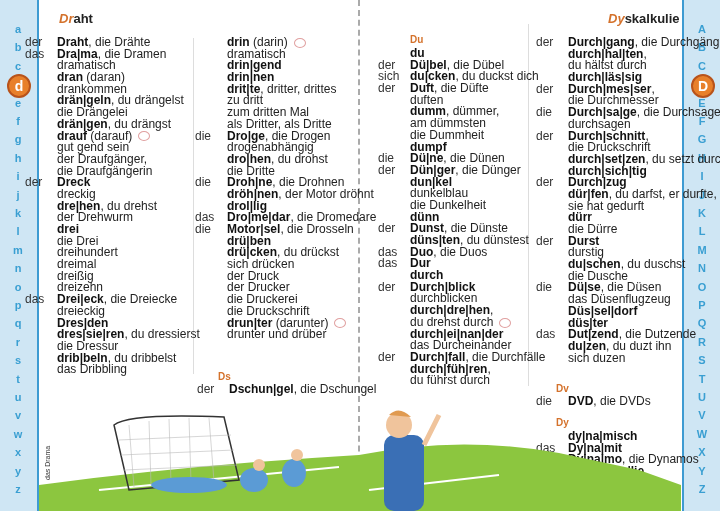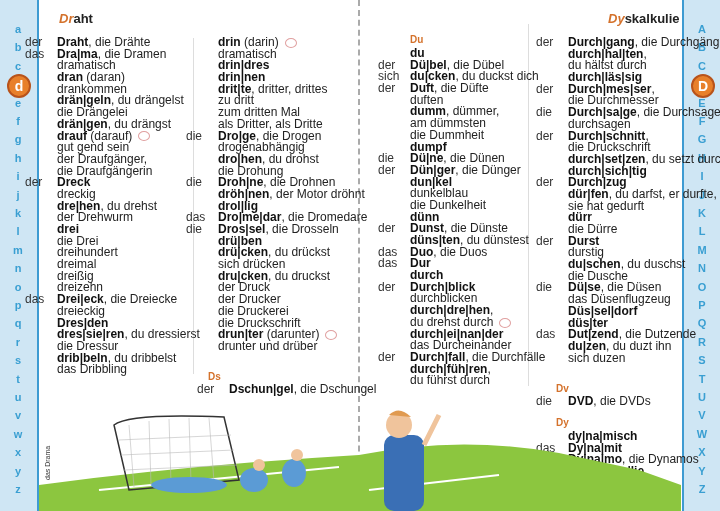--- a/index.html
+++ b/index.html
@@ -206,32 +206,32 @@
     </div>
     <div class="row">
       <span class="art"></span>
       <span class="word"><b>drib|beln</b>, du dribbelst</span>
     </div>
     <div class="row">
       <span class="art"></span>
       <span class="word">das Dribbling</span>
     </div>
   </div>
-<div class="col" id="lc2" style="left:186px;top:37px;width:160px;">
+<div class="col" id="lc2" style="left:195px;top:37px;width:160px;">
     <div class="row">
       <span class="art"></span>
       <span class="word"><b>drin</b> (darin)<span class="ico"></span></span>
     </div>
     <div class="row">
       <span class="art"></span>
       <span class="word">dramatisch</span>
     </div>
     <div class="row">
       <span class="art"></span>
-      <span class="word"><b>drin|dres</b></span>
+      <span class="word"><b>drin|gend</b></span>
     </div>
     <div class="row">
       <span class="art"></span>
       <span class="word"><b>drin|nen</b></span>
     </div>
     <div class="row">
       <span class="art"></span>
       <span class="word"><b>drit|te</b>, dritter, drittes</span>
     </div>
     <div class="row">
@@ -253,60 +253,56 @@
     <div class="row">
       <span class="art"></span>
       <span class="word">drogenabhängig</span>
     </div>
     <div class="row">
       <span class="art"></span>
       <span class="word"><b>dro|hen</b>, du drohst</span>
     </div>
     <div class="row">
       <span class="art"></span>
-      <span class="word">die Drohung</span>
+      <span class="word">die Dritte</span>
     </div>
     <div class="row">
       <span class="art">die</span>
       <span class="word"><b>Droh|ne</b>, die Drohnen</span>
     </div>
     <div class="row">
       <span class="art"></span>
       <span class="word"><b>dröh|nen</b>, der Motor dröhnt</span>
     </div>
     <div class="row">
       <span class="art"></span>
       <span class="word"><b>drol|lig</b></span>
     </div>
     <div class="row">
       <span class="art">das</span>
       <span class="word"><b>Dro|me|dar</b>, die Dromedare</span>
     </div>
     <div class="row">
       <span class="art">die</span>
-      <span class="word"><b>Dros|sel</b>, die Drosseln</span>
+      <span class="word"><b>Motor|sel</b>, die Drosseln</span>
     </div>
     <div class="row">
       <span class="art"></span>
       <span class="word"><b>drü|ben</b></span>
     </div>
     <div class="row">
       <span class="art"></span>
       <span class="word"><b>drü|cken</b>, du drückst</span>
     </div>
     <div class="row">
       <span class="art"></span>
       <span class="word">sich drücken</span>
     </div>
     <div class="row">
       <span class="art"></span>
-      <span class="word"><b>dru|cken</b>, du druckst</span>
-    </div>
-    <div class="row">
-      <span class="art"></span>
       <span class="word">der Druck</span>
     </div>
     <div class="row">
       <span class="art"></span>
       <span class="word">der Drucker</span>
     </div>
     <div class="row">
       <span class="art"></span>
       <span class="word">die Druckerei</span>
     </div>
@@ -316,21 +312,21 @@
     </div>
     <div class="row">
       <span class="art"></span>
       <span class="word"><b>drun|ter</b> (darunter)<span class="ico"></span></span>
     </div>
     <div class="row">
       <span class="art"></span>
       <span class="word">drunter und drüber</span>
     </div>
   </div>
-<div class="sec" style="left:208px;top:371px;">Ds</div>
+<div class="sec" style="left:218px;top:371px;">Ds</div>
 <div class="col" id="lc2ds" style="left:197px;top:384px;width:160px;">
     <div class="row">
       <span class="art">der</span>
       <span class="word"><b>Dschun|gel</b>, die Dschungel</span>
     </div>
   </div>
 
 <div class="sec" style="left:410px;top:34px;">Du</div>
 <div class="col" id="rc1" style="left:378px;top:48px;width:150px;">
     <div class="row">

